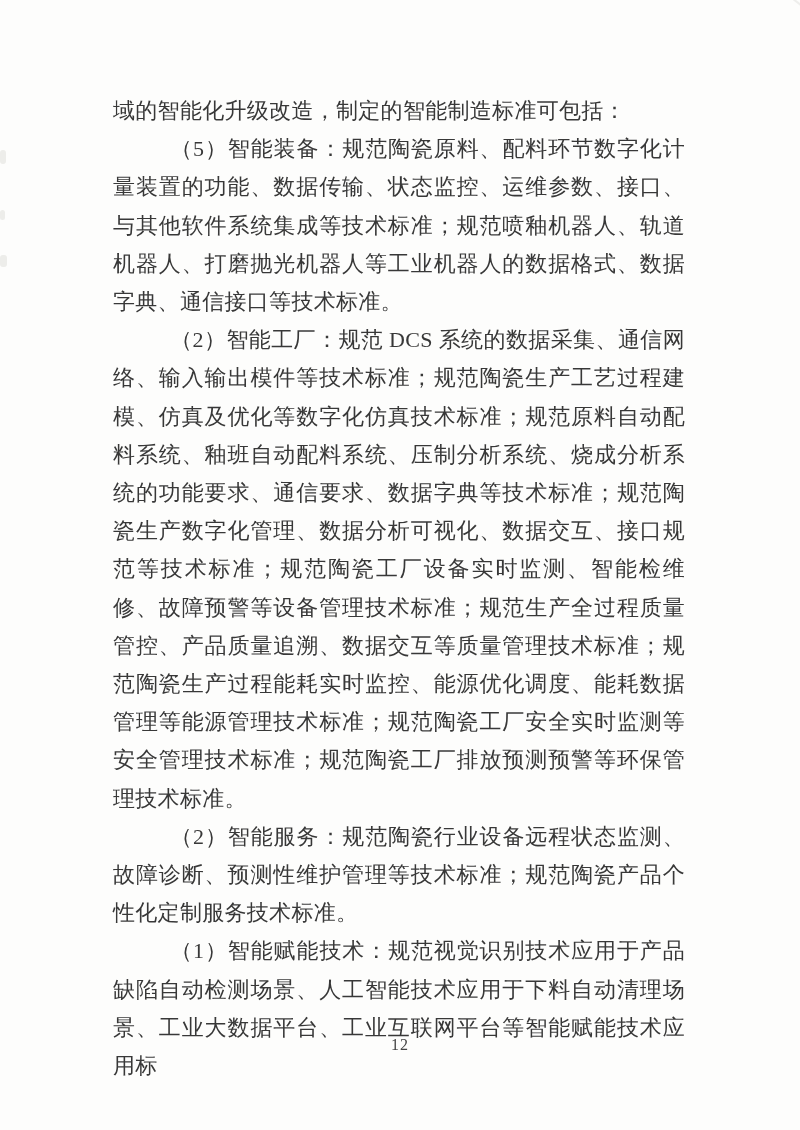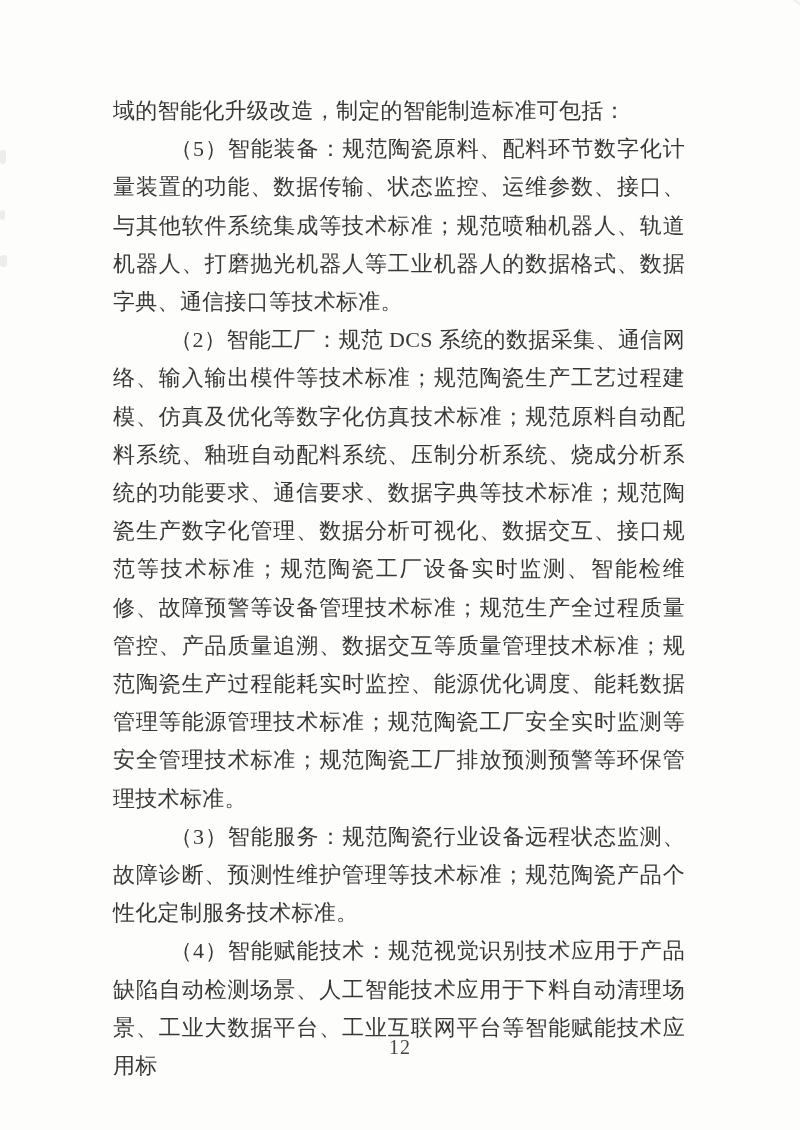--- a/index.html
+++ b/index.html
@@ -33,21 +33,21 @@
   }
   .text-block p.indent {
     text-indent: 2.6em;
   }
   .page-number {
     position: absolute;
     top: 1036px;
     left: 0;
     width: 100%;
     text-align: center;
-    font-size: 20px;
+    font-size: 16px;
     color: #454545;
     letter-spacing: 1px;
   }
   
   .artifact {
     position: absolute;
     background: #ededea;
     pointer-events: none;
   }
   .artifact.a1 { left: 0; top: 150px; width: 6px; height: 14px; border-radius: 3px; }
@@ -70,20 +70,20 @@
   <div class="artifact a4"></div>
 
   <div class="text-block">
 
       <p>域的智能化升级改造，制定的智能制造标准可包括：</p>
 
       <p class="indent">（5）智能装备：规范陶瓷原料、配料环节数字化计量装置的功能、数据传输、状态监控、运维参数、接口、与其他软件系统集成等技术标准；规范喷釉机器人、轨道机器人、打磨抛光机器人等工业机器人的数据格式、数据字典、通信接口等技术标准。</p>
 
       <p class="indent">（2）智能工厂：规范 DCS 系统的数据采集、通信网络、输入输出模件等技术标准；规范陶瓷生产工艺过程建模、仿真及优化等数字化仿真技术标准；规范原料自动配料系统、釉班自动配料系统、压制分析系统、烧成分析系统的功能要求、通信要求、数据字典等技术标准；规范陶瓷生产数字化管理、数据分析可视化、数据交互、接口规范等技术标准；规范陶瓷工厂设备实时监测、智能检维修、故障预警等设备管理技术标准；规范生产全过程质量管控、产品质量追溯、数据交互等质量管理技术标准；规范陶瓷生产过程能耗实时监控、能源优化调度、能耗数据管理等能源管理技术标准；规范陶瓷工厂安全实时监测等安全管理技术标准；规范陶瓷工厂排放预测预警等环保管理技术标准。</p>
 
-      <p class="indent">（3）智能服务：规范陶瓷行业设备远程状态监测、故障诊断、预测性维护管理等技术标准；规范陶瓷产品个性化定制服务技术标准。</p>
+      <p class="indent">（2）智能服务：规范陶瓷行业设备远程状态监测、故障诊断、预测性维护管理等技术标准；规范陶瓷产品个性化定制服务技术标准。</p>
 
-      <p class="indent">（4）智能赋能技术：规范视觉识别技术应用于产品缺陷自动检测场景、人工智能技术应用于下料自动清理场景、工业大数据平台、工业互联网平台等智能赋能技术应用标</p>
+      <p class="indent">（1）智能赋能技术：规范视觉识别技术应用于产品缺陷自动检测场景、人工智能技术应用于下料自动清理场景、工业大数据平台、工业互联网平台等智能赋能技术应用标</p>
     </div>
 
   <div class="page-number">12</div>
 
 </div>
 
 </body></html>

